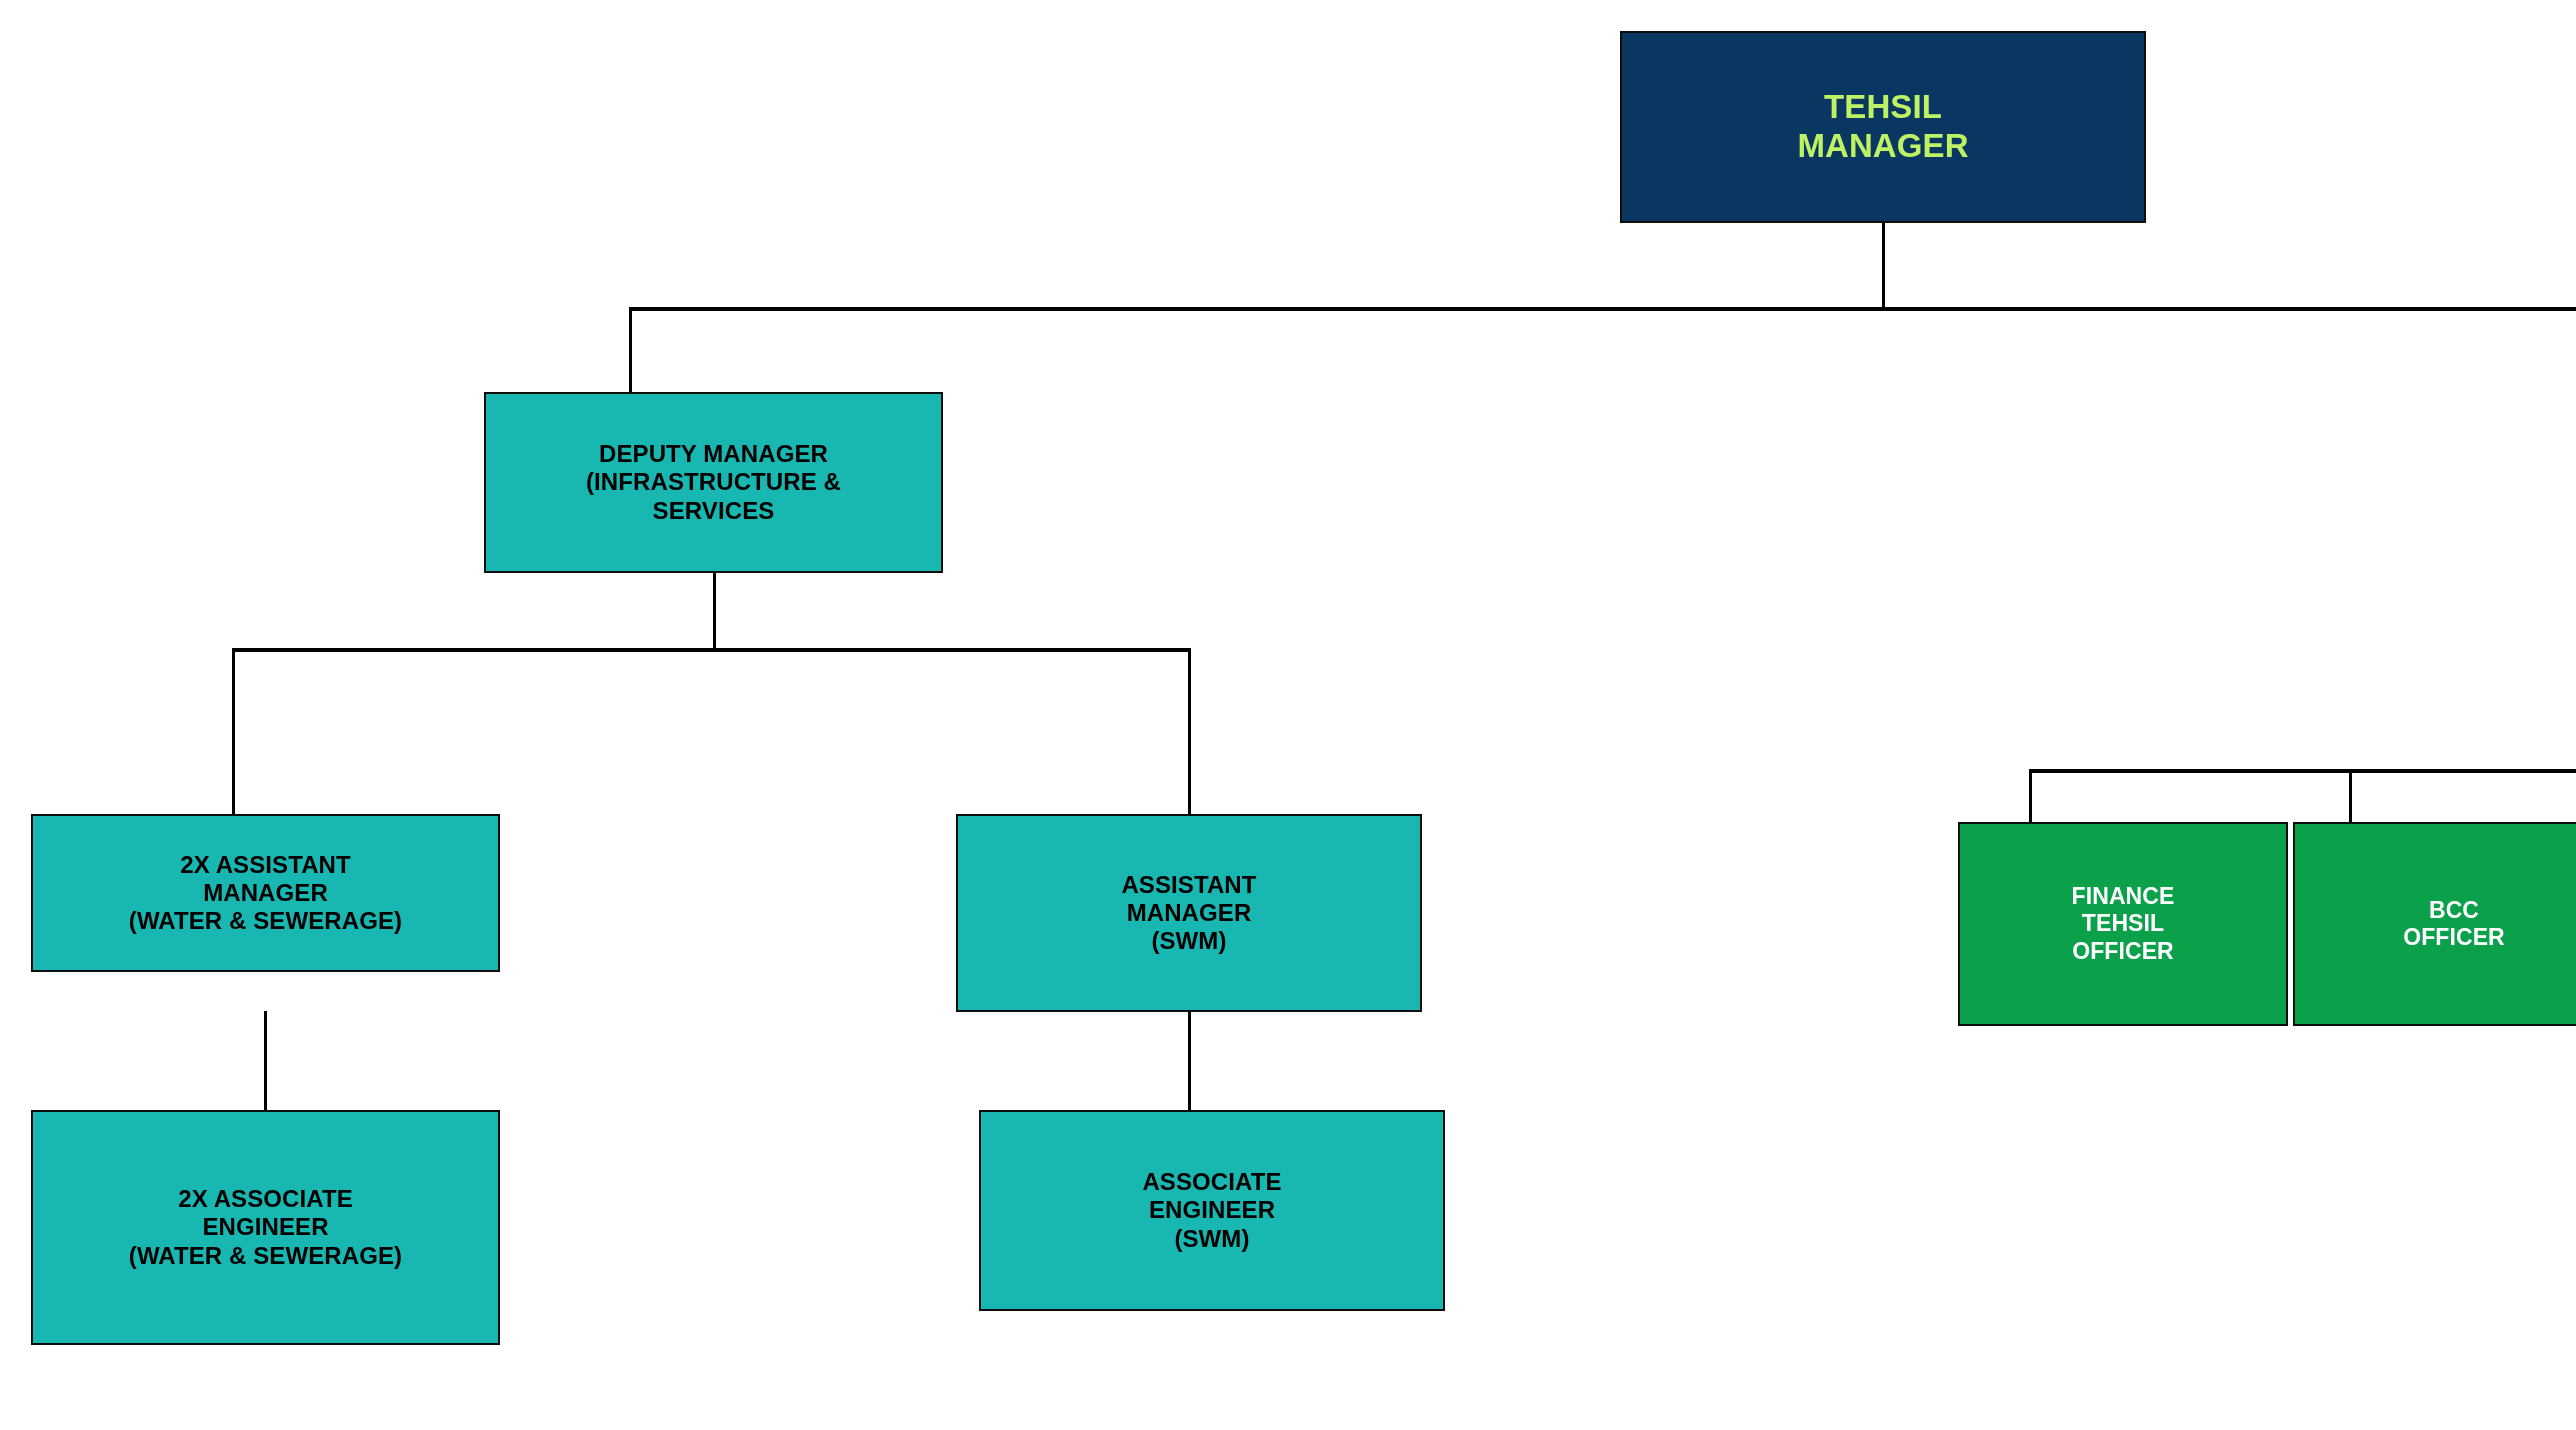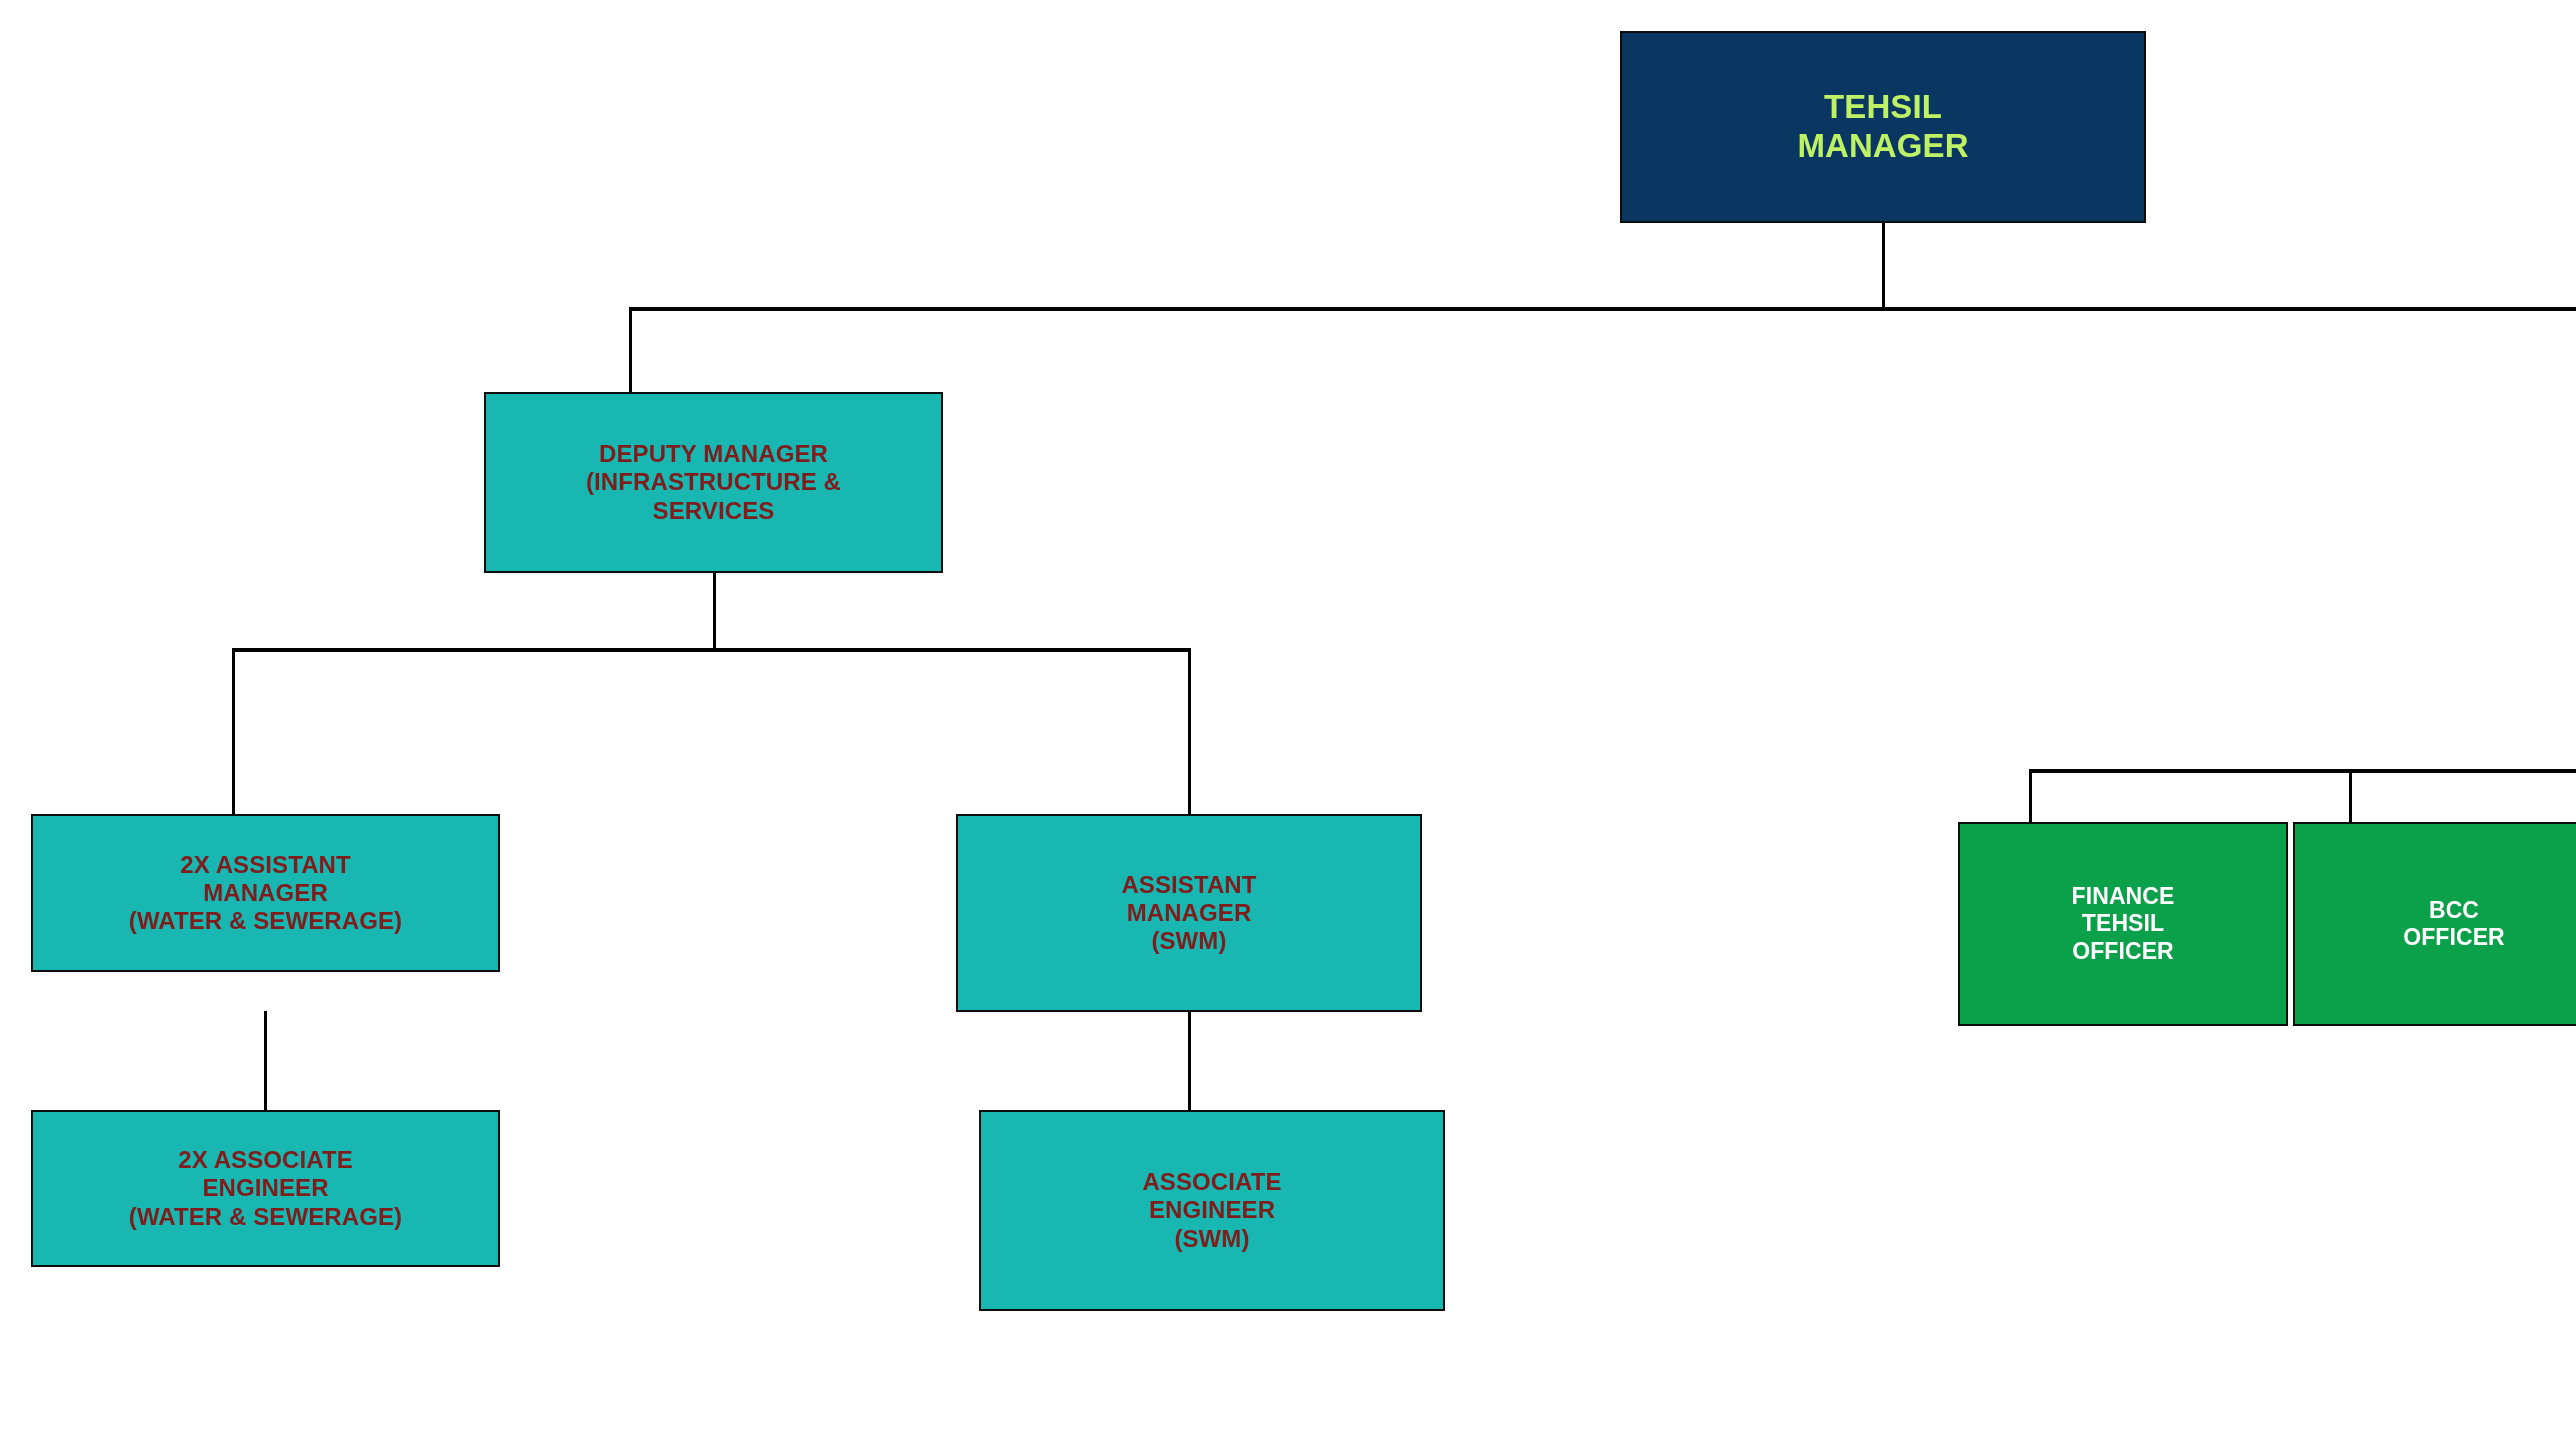--- a/index.html
+++ b/index.html
@@ -33,21 +33,21 @@
     align-items: center;
     justify-content: center;
     text-align: center;
     font-weight: bold;
     line-height: 1.18;
     letter-spacing: 0.1px;
     padding: 3.1px 5.2px;
     white-space: pre-line;
   }
   .node.navy  { background: #0a3761; color: #bef264; }
-  .node.teal  { background: #18b7b1; color: #7f1d1d; }
+  .node.teal  { background: #18b7b1; color: #000000; }
   .node.green { background: #0ba14b; color: #ffffff; }
 
   
   .fs-root  { font-size: 33px; }
   .fs-l2    { font-size: 24px; }
   .fs-l3    { font-size: 24px; }
   .fs-l4    { font-size: 24px; }
   .fs-green { font-size: 23px; }
 </style>
 </head>
@@ -86,21 +86,21 @@
 SERVICES</div>
 
   <div class="node teal fs-l3" style="left:31px; top:814px; width:469px; height:158px;">2X ASSISTANT
 MANAGER
 (WATER &amp; SEWERAGE)</div>
 
   <div class="node teal fs-l3" style="left:956px; top:814px; width:466px; height:198px;">ASSISTANT
 MANAGER
 (SWM)</div>
 
-  <div class="node teal fs-l4" style="left:31px; top:1110px; width:469px; height:157px;">2X ASSOCIATE
+  <div class="node teal fs-l4" style="left:31px; top:1110px; width:469px; height:235px;">2X ASSOCIATE
 ENGINEER
 (WATER &amp; SEWERAGE)</div>
 
   <div class="node teal fs-l4" style="left:943px; top:1110px; width:466px; height:201px;margin-left:36px;">ASSOCIATE
 ENGINEER
 (SWM)</div>
 
   <div class="node green fs-green" style="left:1958px; top:822px; width:330px; height:204px;">FINANCE
 TEHSIL
 OFFICER</div>

